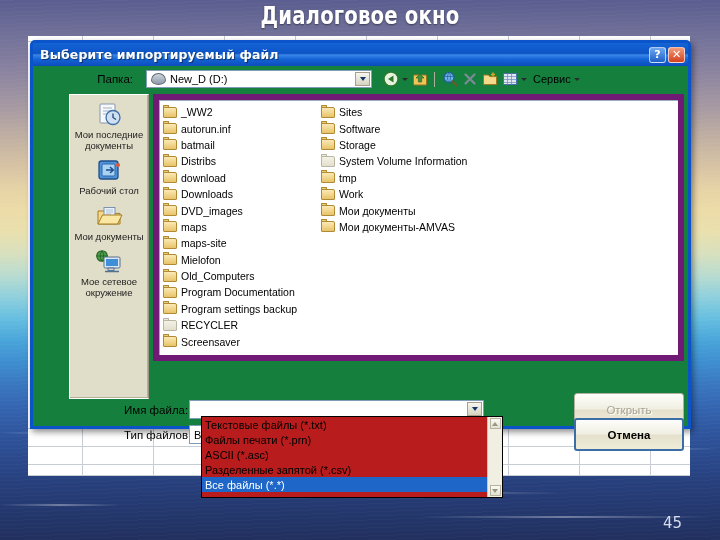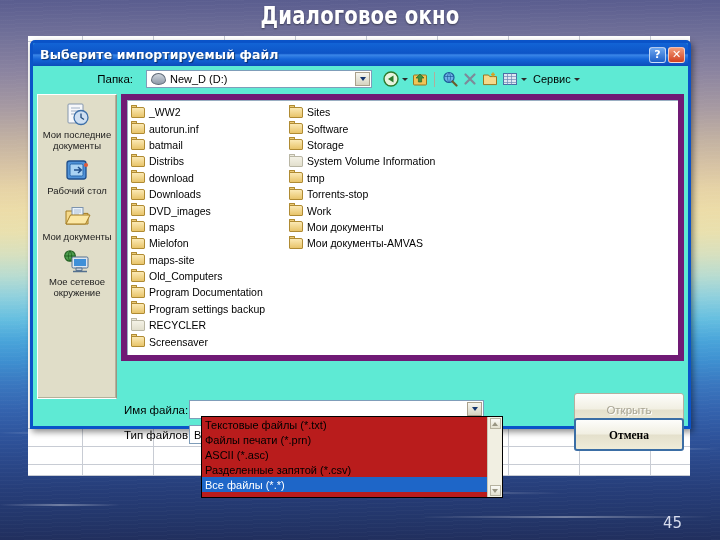--- a/index.html
+++ b/index.html
@@ -52,21 +52,21 @@
   
   #sheet{position:absolute;left:28px;top:36px;width:662px;height:440px;z-index:1;
     background:#ffffff;}
   #sheet .vline{position:absolute;top:0;bottom:0;width:1px;background:#c8ccd4;}
   #sheet .hline{position:absolute;left:0;right:0;height:1px;background:#c8ccd4;}
 
   
   #dialog{position:absolute;left:30px;top:40px;width:655px;height:383px;z-index:3;
     border:3px solid #0a53c8;border-radius:5px 5px 0 0;
     box-shadow:2px 3px 6px rgba(0,0,0,.45);
-    background:#5eead4;overflow:visible;}
+    background:#15803d;overflow:visible;}
   #titlebar{height:23px;
     background:linear-gradient(180deg,#1264d6 0%,#0d54c6 45%,#3a86e8 52%,#1565d8 70%,#0b4cba 100%);
     display:flex;align-items:center;padding:0 3px 0 7px;
     border-radius:2px 2px 0 0;position:relative;}
   #titlebar .t-text{color:#fff;font-size:12.5px;font-weight:bold;
     text-shadow:1px 1px 1px rgba(0,0,0,.5);white-space:nowrap;
     font-family:"DejaVu Sans",sans-serif;letter-spacing:.1px;}
   .tb-btns{margin-left:auto;display:flex;gap:2px;align-items:center;}
   .tb-btn{width:17px;height:16px;border-radius:3px;display:flex;align-items:center;
     justify-content:center;font-size:11px;font-weight:bold;color:#fff;
@@ -99,21 +99,21 @@
   .tsep{width:1px;height:15px;background:#b0ad9c;margin:0 3px;}
   .tcaret{width:0;height:0;border-left:3px solid transparent;border-right:3px solid transparent;
     border-top:3.5px solid #2a2a2a;}
   .tool-label{font-size:11px;color:#000;margin-left:3px;}
 
   
   #dbody{display:flex;padding:2px 4px 0 4px;box-sizing:border-box;}
   
   #places{width:80px;background:#e0ddc8;border:1px solid #fff;border-right:1px solid #9a9582;
     box-shadow:inset -1px -1px 0 #b5b09a;padding:5px 0;box-sizing:border-box;
-    display:flex;flex-direction:column;align-items:center;gap:4px;height:305px;}
+    display:flex;flex-direction:column;align-items:center;gap:4px;height:305px;margin-left:32px;}
   .place{width:74px;display:flex;flex-direction:column;align-items:center;gap:1px;
     padding:1px 0;cursor:default;}
   .place .pname{font-size:9.5px;color:#1b1b1b;text-align:center;line-height:10.5px;}
   .pico{width:30px;height:28px;display:flex;align-items:center;justify-content:center;}
 
   
   #filelist{flex:1;margin-left:4px;background:#fff;border:6px solid #701a75;
     box-shadow:inset 1px 1px 0 #9aaec2;height:267px;box-sizing:border-box;
     padding:4px 2px 2px 4px;overflow:hidden;}
   #filecols{display:flex;flex-direction:column;flex-wrap:wrap;height:255px;
@@ -133,21 +133,21 @@
   #bottom{padding:0 4px 4px 88px;box-sizing:border-box;position:relative;}
   .brow{display:flex;align-items:center;height:21px;gap:6px;}
   .brow .lbl{width:62px;text-align:left;font-size:11.5px;color:#000;padding-left:3px;
     box-sizing:border-box;white-space:nowrap;}
   .brow .combo{width:295px;height:19px;}
   .btn{width:110px;height:33px;border:1px solid #7f9db9;border-radius:3px;
     background:linear-gradient(180deg,#fdfdfb 0%,#f1efe2 48%,#e4e0cc 52%,#efecd9 100%);
     font-size:11.5px;color:#000;display:flex;align-items:center;justify-content:center;
     box-sizing:border-box;margin-left:auto;cursor:default;}
   .btn.disabled{color:#a7a392;border-color:#b4b0a0;text-shadow:1px 1px 0 #fff;}
-  .btn.default{border:2px solid #3b6ea5;font-weight:bold;font-family:Liberation Serif, serif;}
+  .btn.default{border:2px solid #3b6ea5;font-weight:bold;}
 
   
   #ftype-dropdown{position:absolute;left:30px+0;z-index:7;
     background:#b91c1c;border:1px solid #000;box-sizing:border-box;}
   #ftype-dropdown .opt{height:15px;display:flex;align-items:center;padding-left:3px;
     font-size:11px;color:#000;white-space:nowrap;cursor:default;}
   #ftype-dropdown .opt.sel{background:#1e66c8;color:#fff;}
   #ftype-dropdown .sb{position:absolute;right:0;top:0;bottom:0;width:14px;
     background:#f1efe2;border-left:1px solid #cac6b4;display:flex;
     flex-direction:column;justify-content:space-between;align-items:center;}
@@ -373,34 +373,34 @@
               <span class="tab"></span>
               <span class="bk"></span>
             </span>
             <span>maps</span>
           </div>
           <div class="fitem">
             <span class="folder">
               <span class="tab"></span>
               <span class="bk"></span>
             </span>
+            <span>maps-site</span>
+          </div>
+          <div class="fitem">
+            <span class="folder">
+              <span class="tab"></span>
+              <span class="bk"></span>
+            </span>
             <span>Mielofon</span>
           </div>
           <div class="fitem">
             <span class="folder">
               <span class="tab"></span>
               <span class="bk"></span>
             </span>
-            <span>maps-site</span>
-          </div>
-          <div class="fitem">
-            <span class="folder">
-              <span class="tab"></span>
-              <span class="bk"></span>
-            </span>
             <span>Old_Computers</span>
           </div>
           <div class="fitem">
             <span class="folder">
               <span class="tab"></span>
               <span class="bk"></span>
             </span>
             <span>Program Documentation</span>
           </div>
           <div class="fitem">
@@ -451,27 +451,20 @@
               <span class="bk"></span>
             </span>
             <span>System Volume Information</span>
           </div>
           <div class="fitem wide">
             <span class="folder">
               <span class="tab"></span>
               <span class="bk"></span>
             </span>
             <span>tmp</span>
-          </div>
-          <div class="fitem wide">
-            <span class="folder">
-              <span class="tab"></span>
-              <span class="bk"></span>
-            </span>
-            <span>Torrents-stop</span>
           </div>
           <div class="fitem wide">
             <span class="folder">
               <span class="tab"></span>
               <span class="bk"></span>
             </span>
             <span>Work</span>
           </div>
           <div class="fitem wide">
             <span class="folder">

